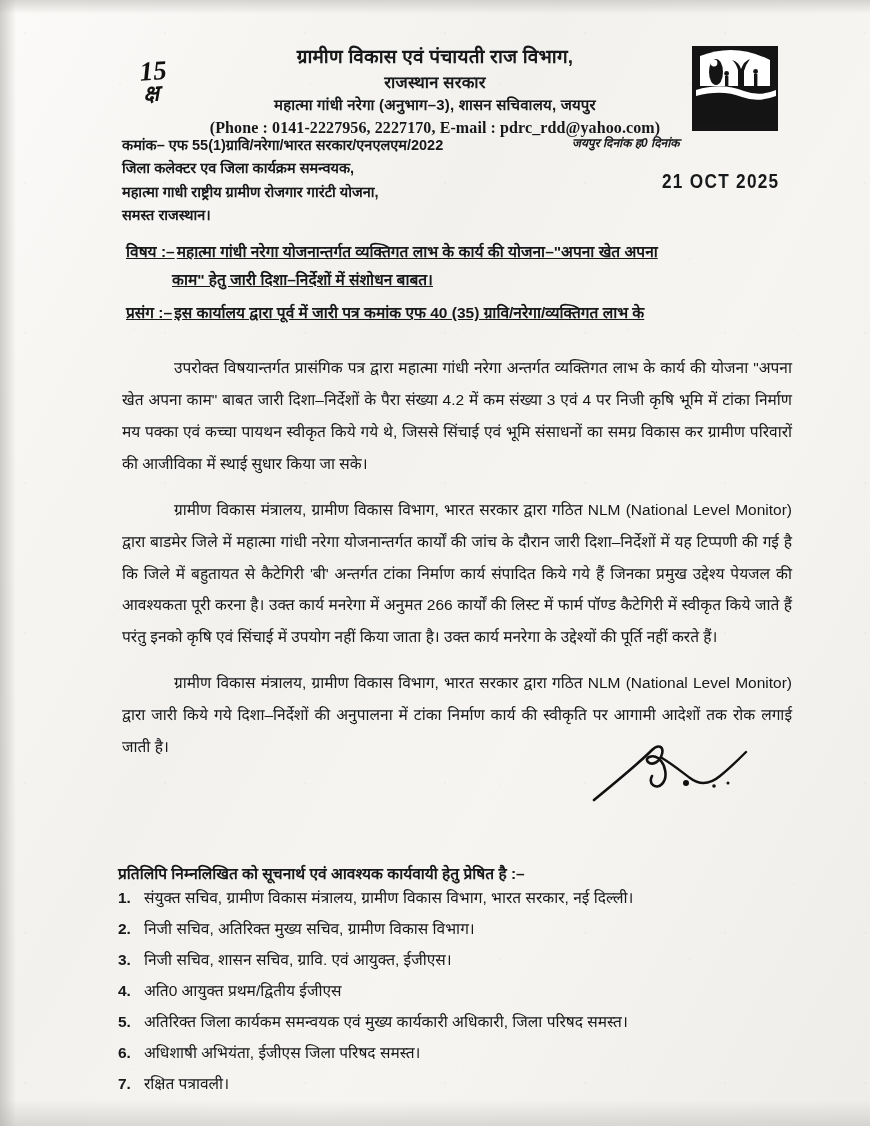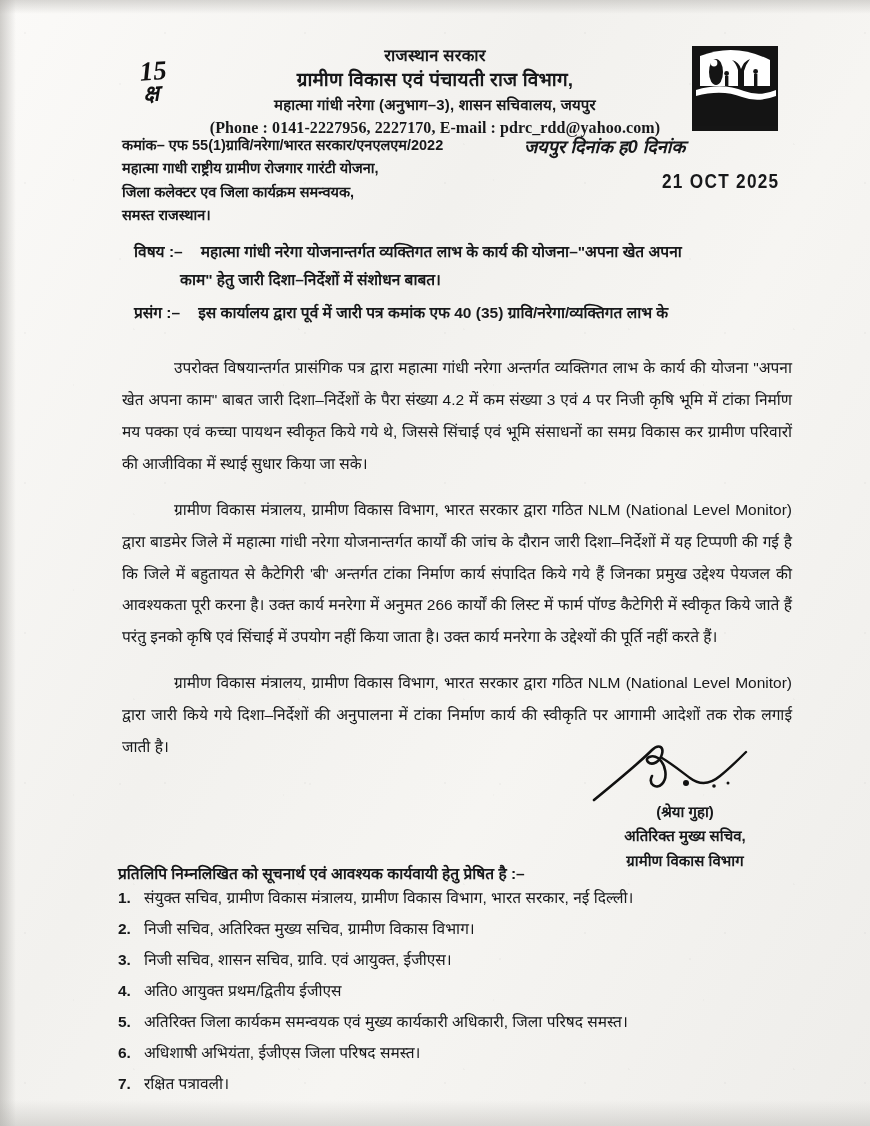--- a/index.html
+++ b/index.html
@@ -107,48 +107,49 @@
   .refblock {
     position: absolute;
     left: 122px; top: 134px;
     font-size: 14.5px;
     font-weight: bold;
     line-height: 1.62;
   }
   .refblock .rr { white-space: nowrap; text-align: right; }
   .jaipur-dinank {
     position: absolute;
-    left: 524px; top: 134px;
-    font-size: 18px;
+    left: 572px; top: 134px;
+    font-size: 12px;
     font-weight: bold;
     font-style: italic;
     white-space: nowrap;
   }
   .datestamp {
     position: absolute;
     left: 662px; top: 170px;
     font-family: "Liberation Sans Narrow", "Liberation Sans", sans-serif;
     font-size: 20px;
     font-weight: bold;
     letter-spacing: 1.5px;
     transform: scaleX(.86);
     transform-origin: left center;
   }
 
   
   .subject-wrap {
     position: absolute;
-    left: 134px; right: 84px; top: 238px;
+    left: 126px; right: 84px; top: 238px;
     font-size: 15.5px;
     font-weight: bold;
     line-height: 1.78;
+    text-decoration: underline;
   }
   .sub-row { display: flex; align-items: flex-start; }
   .sub-key { flex: 0 0 auto; white-space: nowrap; }
-  .sub-val { flex: 1 1 auto; text-align: justify; padding-left: 2px; margin-left: 16px; }
+  .sub-val { flex: 1 1 auto; text-align: justify; padding-left: 2px; }
   .sub-val2 { padding-left: 46px; }
   .prasang-row { margin-top: 6px; }
 
   
   .body {
     position: absolute;
     left: 122px; right: 78px; top: 352px;
     font-size: 15.5px;
     line-height: 2.06;
     text-align: justify;
@@ -218,30 +219,30 @@
       <rect x="33" y="30" width="3.4" height="10" fill="#141414"></rect>
       <circle cx="34.6" cy="27.5" r="2.4" fill="#141414"></circle>
       <rect x="62" y="28" width="3.4" height="12" fill="#141414"></rect>
       <circle cx="63.6" cy="25.5" r="2.4" fill="#141414"></circle>
       <path d="M4,44 Q30,36 52,45 Q68,51 84,44 L84,50 Q66,57 50,51 Q30,43 4,50 Z" fill="#ffffff"></path>
     </svg>
   </div>
   <div class="emblem-under"></div>
 
   <div class="header">
+    <div class="hline l2">ग्रामीण विकास एवं पंचायती राज विभाग,</div>
     <div class="hline l1">राजस्थान सरकार</div>
-    <div class="hline l2">ग्रामीण विकास एवं पंचायती राज विभाग,</div>
     <div class="hline l3">महात्मा गांधी नरेगा (अनुभाग–3), शासन सचिवालय, जयपुर</div>
     <div class="contact">(Phone : 0141-2227956, 2227170, E-mail : pdrc_rdd@yahoo.com)</div>
   </div>
 
   <div class="refblock">
     <div class="rr">कमांक– एफ 55(1)ग्रावि/नरेगा/भारत सरकार/एनएलएम/2022</div>
+    <div>जिला कलेक्टर एव जिला कार्यक्रम समन्वयक,</div>
     <div>महात्मा गाधी राष्ट्रीय ग्रामीण रोजगार गारंटी योजना,</div>
-    <div>जिला कलेक्टर एव जिला कार्यक्रम समन्वयक,</div>
     <div>समस्त राजस्थान।</div>
   </div>
 
   <div class="jaipur-dinank">जयपुर दिनांक   ह0 दिनांक</div>
   <div class="datestamp">21 OCT 2025</div>
 
   <div class="subject-wrap">
     <div class="sub-row">
       <span class="sub-key">विषय :–</span>
       <span class="sub-val">महात्मा गांधी नरेगा योजनान्तर्गत व्यक्तिगत लाभ के कार्य की योजना–"अपना खेत अपना</span>
@@ -261,25 +262,20 @@
   </div>
 
   <svg class="sig-scribble" viewBox="0 0 190 62">
     <path d="M8,58 C30,40 52,22 66,8 C72,2 78,4 76,12 C74,20 66,24 62,20 C58,16 66,12 72,16 C80,22 82,36 76,42 C70,48 62,42 66,34" fill="none" stroke="#111" stroke-width="2.6" stroke-linecap="round"></path>
     <path d="M76,16 C86,22 96,30 104,36 C112,42 122,44 134,34 C144,26 152,18 160,10" fill="none" stroke="#111" stroke-width="2.4" stroke-linecap="round"></path>
     <circle cx="100" cy="41" r="3" fill="#111"></circle>
     <circle cx="128" cy="44" r="1.8" fill="#111"></circle>
     <circle cx="142" cy="41" r="1.5" fill="#111"></circle>
   </svg>
 
-  <div class="sig-block">
-    <div>(श्रेया गुहा)</div>
-    <div>अतिरिक्त मुख्य सचिव,</div>
-    <div>ग्रामीण विकास विभाग</div>
-  </div>
 
   <div class="copyto">
     <div class="copyto-head">प्रतिलिपि निम्नलिखित को सूचनार्थ एवं आवश्यक कार्यवायी हेतु प्रेषित है :–</div>
     <ol>
       <li>
         <span class="num">1.</span>
         <span class="txt">संयुक्त सचिव, ग्रामीण विकास मंत्रालय, ग्रामीण विकास विभाग, भारत सरकार, नई दिल्ली।</span>
       </li>
       <li>
         <span class="num">2.</span>

